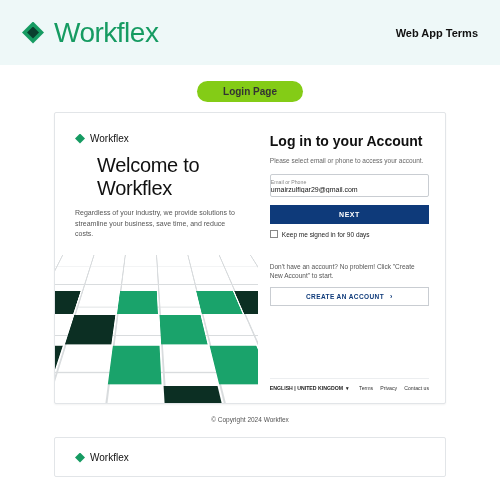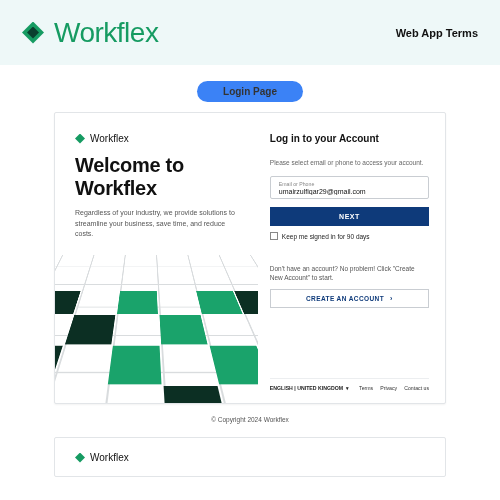--- a/index.html
+++ b/index.html
@@ -24,42 +24,42 @@
   .brand-mark::after {
     content: ""; position: absolute; inset: 5px;
     background: #0a3f2e;
     clip-path: polygon(50% 0, 100% 50%, 50% 100%, 0 50%);
   }
   .brand-name { color: #169b62; font-size: 28px; font-weight: 500; letter-spacing: -.5px; }
   .hero-sub { font-size: 11px; font-weight: 700; color: #111; }
 
   .pill-wrap { text-align: center; padding: 16px 0 10px; }
   .pill {
-    display: inline-block; background: #3b82f6; color: #333;
+    display: inline-block; background: #84cc16; color: #333;
     font-size: 10px; font-weight: 600; padding: 5px 26px; border-radius: 14px;
   }
 
   .card {
     width: 392px; height: 292px; margin: 0 auto;
     background: #fff; border: 1px solid #e2e5e8; border-radius: 2px;
     display: flex; box-shadow: 0 1px 2px rgba(0,0,0,.05);
     overflow: hidden; position: relative;
   }
 
   .left {
     flex: 1 1 52%; padding: 20px 16px 0 20px;
     position: relative; overflow: hidden;
   }
   .left-brand { display: flex; align-items: center; gap: 5px; margin-bottom: 10px; }
   .left-brand .mini-mark {
     width: 10px; height: 10px; background: #169b62;
     clip-path: polygon(50% 0, 100% 50%, 50% 100%, 0 50%);
   }
   .left-brand span { font-size: 10px; font-weight: 500; color: #111; }
-  .left h1 { font-size: 20px; font-weight: 700; line-height: 1.15; letter-spacing: -.3px; }
+  .left h1 { font-size: 20px; font-weight: 400; line-height: 1.15; letter-spacing: -.3px; margin-left: 22px; }
   .left p { font-size: 7px; color: #555; line-height: 1.5; margin-top: 8px; max-width: 170px; }
 
   .grid-art {
     position: absolute; left: -40px; right: -20px; bottom: -2px; height: 160px;
     perspective: 320px; perspective-origin: 50% 0%;
     overflow: hidden;
   }
   .grid-plane {
     position: absolute; inset: 0;
     transform: rotateX(64deg) translateY(22px) scale(1.05);
@@ -70,24 +70,24 @@
   }
   .sq { position: absolute; width: 27px; height: 27px; }
   .g { background: #1aa36b; }
   .d { background: #0c2f23; }
 
   .right {
     flex: 1 1 48%; padding: 20px 16px 12px 12px;
     display: flex; flex-direction: column;
     font-size: 7px;
   }
-  .right h2 { font-size: 10px; font-weight: 700; margin-bottom: 15px; }
+  .right h2 { font-size: 14px; font-weight: 700; margin-bottom: 8px; }
   .right .hint { color: #666; font-size: 6.5px; margin-bottom: 10px; }
   .field {
-    border: 1px solid #c9cdd2; border-radius: 2px; padding: 4px 8px 3px;
+    border: 1px solid #c9cdd2; border-radius: 2px; padding: 4px 0 3px;
     margin-bottom: 8px;
   }
   .field-label { font-size: 5.2px; color: #888; display: block; }
   .field-input {
     border: none; outline: none; font-size: 7px; color: #111; width: 100%;
     background: transparent; padding-top: 1px;
   }
   .btn-next {
     background: #0e3a7a; color: #fff; border: none; width: 100%;
     padding: 6px 0; font-size: 7px; font-weight: 700; letter-spacing: .5px;

